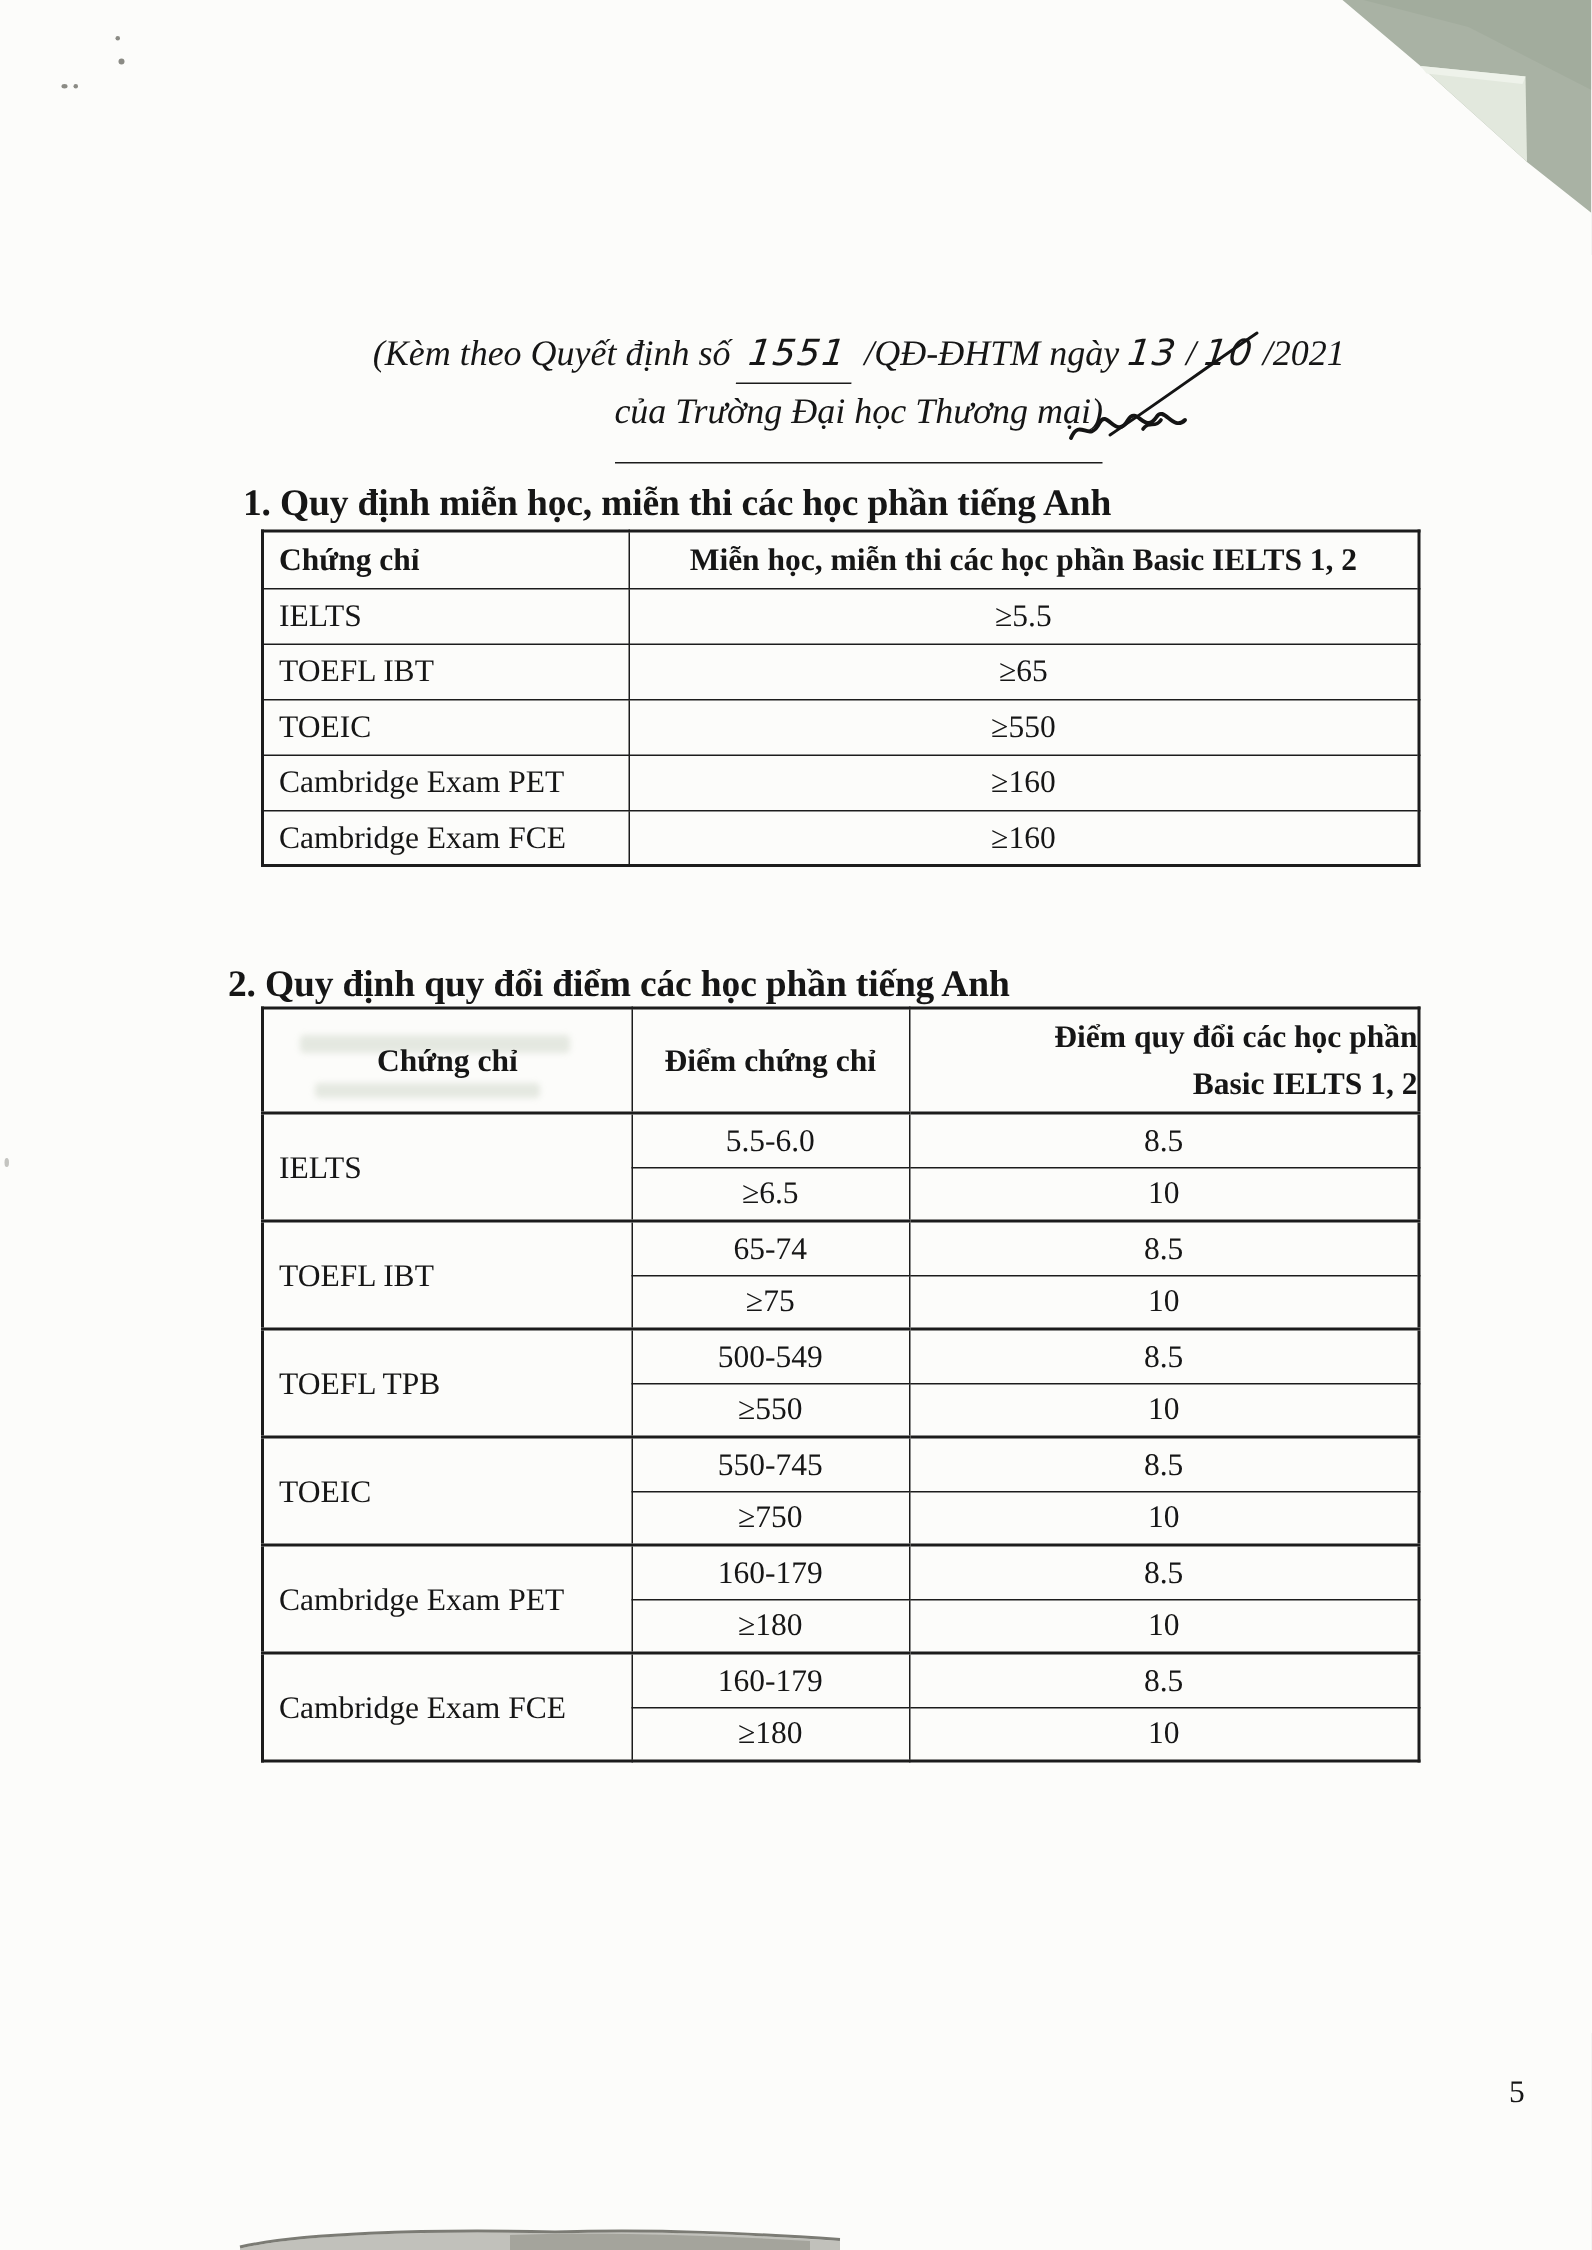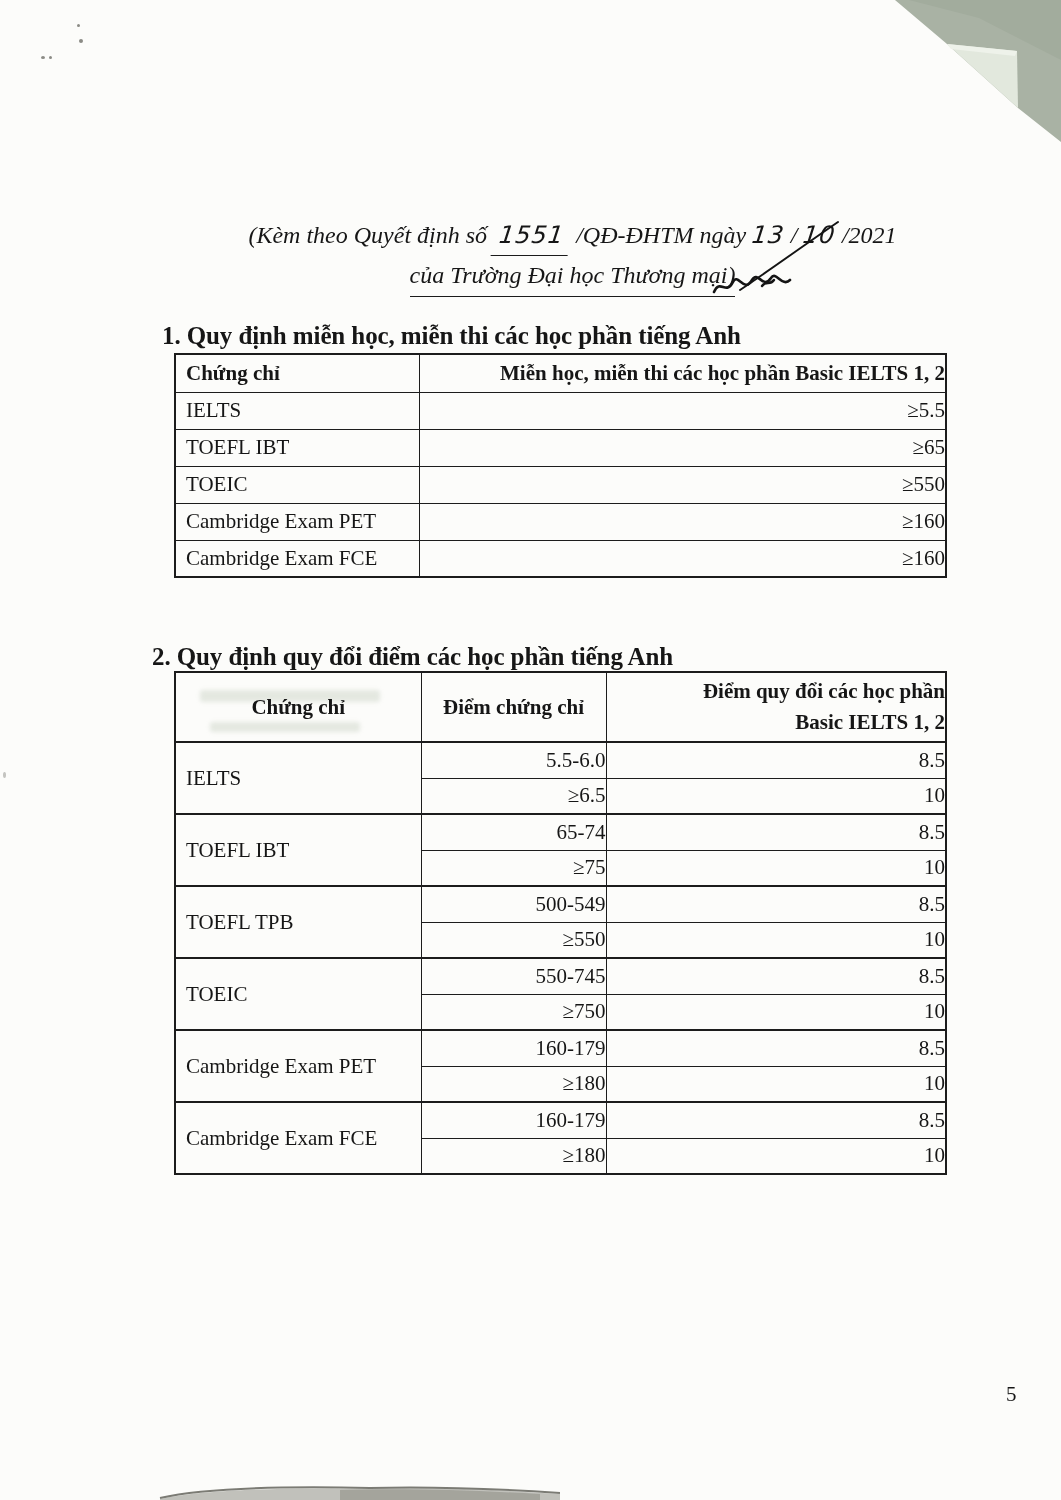--- a/index.html
+++ b/index.html
@@ -12,37 +12,37 @@
   
   .corner-svg { position:absolute; top:0; right:0; }
   
   .title-block { position:absolute; left:185px; top:106px; width:775px; text-align:center; }
   .title-line { font-weight:bold; font-size:26px; line-height:37px; letter-spacing:-0.2px; }
   .issuance { position:absolute; left:185px; top:216px; width:775px; text-align:center;
               font-style:italic; font-size:24px; line-height:38px; }
   .hw { font-family:"DejaVu Sans",sans-serif; font-style:italic; font-size:24px;
         display:inline-block; transform:skewX(-7deg); letter-spacing:1px; }
   .hw-underline { border-bottom:1.6px solid #1b1b1b; padding:0 6px 1px 6px; }
-  .issuance-line2 { display:inline-block; border-bottom:1.8px solid #1b1b1b; padding-bottom:2px; }
+  .issuance-line2 { display:inline-block; border-bottom:1.8px solid #1b1b1b; padding-bottom:14px; }
   .sig-svg { position:absolute; left:700px; top:220px; pointer-events:none; }
   
   .sec-heading { position:absolute; font-weight:bold; font-size:25px; letter-spacing:-0.1px; }
   #s1-heading { left:162px; top:322px; }
   #s2-heading { left:152px; top:643px; }
   
   table { border-collapse:collapse; table-layout:fixed; background:transparent; }
   #table1 { position:absolute; left:174px; top:353px; width:771px; }
   #table2 { position:absolute; left:174px; top:671px; width:771px; }
   th, td { border:1.6px solid #1c1c1c; font-size:21px; font-weight:normal; }
   #table1, #table2 { border:2.2px solid #1c1c1c; }
   #table1 th { height:38px; font-weight:bold; }
   #table1 td { height:37px; }
   #table2 td { height:36px; }
   .cell-left  { text-align:left; padding-left:10px; }
-  .cell-center{ text-align:right; }
+  .cell-center{ text-align:center; }
   #table2 .hdr-cell { font-weight:bold; text-align:center; height:70px; vertical-align:middle; }
   .hdr-two-line { line-height:31px;text-align:right; }
   .group-top td { border-top-width:2.2px; }
   
   .page-number { position:absolute; left:1006px; top:1382px; font-size:21px; }
   
   .speck { position:absolute; background:#8b8b85; border-radius:50%; }
   .smudge { position:absolute; background:#b9c4b2; opacity:0.35; filter:blur(2px); border-radius:3px; }
   .clip-svg { position:absolute; left:140px; top:1478px; }
 </style>

